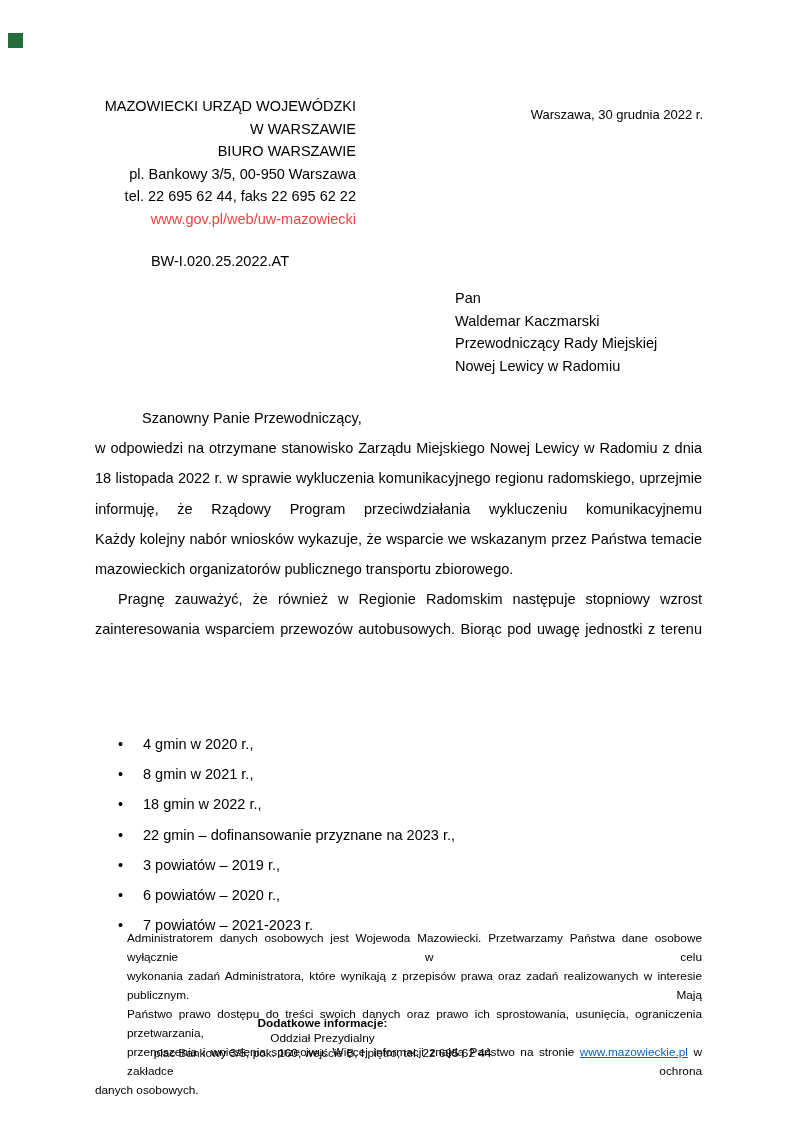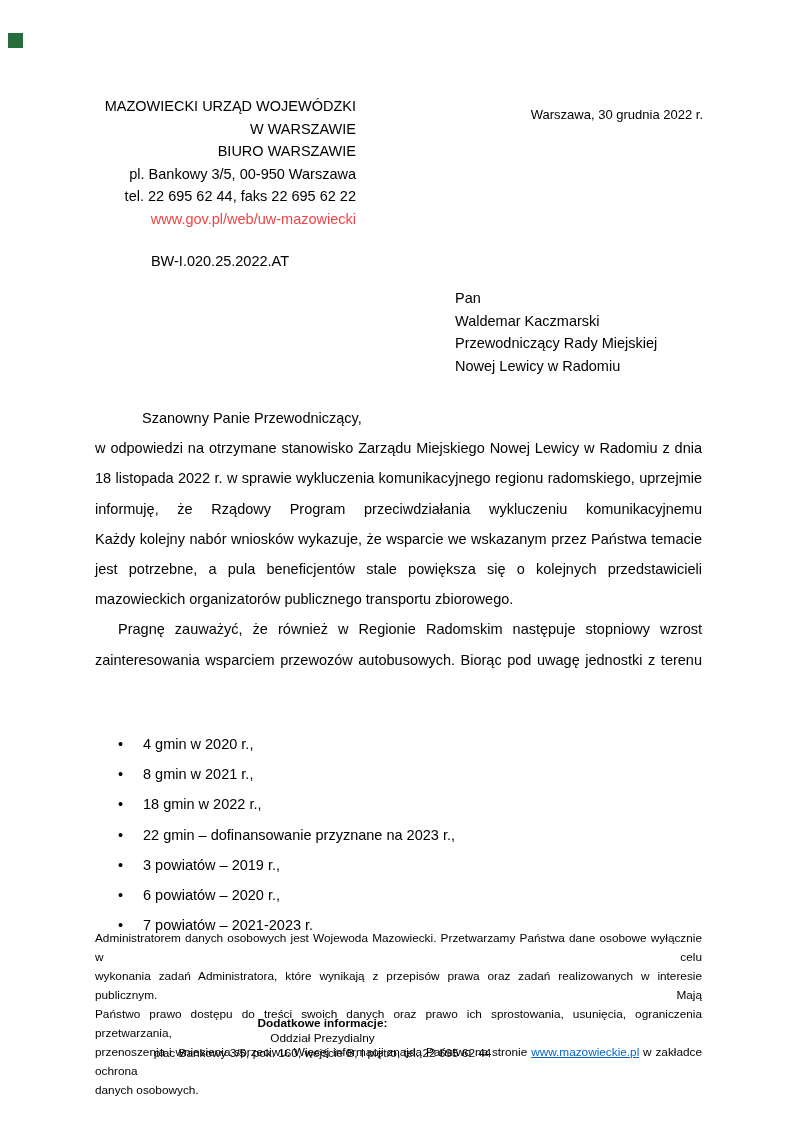--- a/index.html
+++ b/index.html
@@ -76,21 +76,21 @@
   .bullets li { display: flex; padding-left: 23px; }
   .bullets .marker { width: 25px; flex: 0 0 25px; }
   
   .privacy {
     position: absolute;
     left: 95px; top: 929px;
     width: 607px;
     font-size: 11.8px;
     line-height: 19px;
   }
-  .privacy .jline { text-align: justify; text-align-last: justify; }
+  .privacy .jline { text-align: justify; text-align-last: justify; margin-left: 32px; }
   .privacy .plink { color: #0563c1; text-decoration: underline; }
   
   .footer {
     position: absolute;
     left: 0; top: 1016px;
     width: 645px;
     text-align: center;
     font-size: 11.8px;
     line-height: 15.2px;
   }
@@ -122,21 +122,20 @@
     <div>Przewodniczący Rady Miejskiej</div>
     <div>Nowej Lewicy w Radomiu</div>
   </div>
 
   <div class="body-text">
     <div class="bline indent-salutation">Szanowny Panie Przewodniczący,</div>
     <div class="bline jline">w odpowiedzi na otrzymane stanowisko Zarządu Miejskiego Nowej Lewicy w Radomiu z dnia</div>
     <div class="bline jline">18 listopada 2022 r. w sprawie wykluczenia komunikacyjnego regionu radomskiego, uprzejmie</div>
     <div class="bline jline">informuję, że Rządowy Program przeciwdziałania wykluczeniu komunikacyjnemu</div>
     <div class="bline jline">Każdy kolejny nabór wniosków wykazuje, że wsparcie we wskazanym przez Państwa temacie</div>
-    <div class="bline jline">jest potrzebne, a pula beneficjentów stale powiększa się o kolejnych przedstawicieli</div>
     <div class="bline">mazowieckich organizatorów publicznego transportu zbiorowego.</div>
     <div class="bline jline indent-first">Pragnę zauważyć, że również w Regionie Radomskim następuje stopniowy wzrost</div>
     <div class="bline jline">zainteresowania wsparciem przewozów autobusowych. Biorąc pod uwagę jednostki z terenu</div>
   </div>
 
   <ul class="bullets">
     <li>
         <span class="marker">•</span>
         <span>4 gmin w 2020 r.,</span>
       </li>

